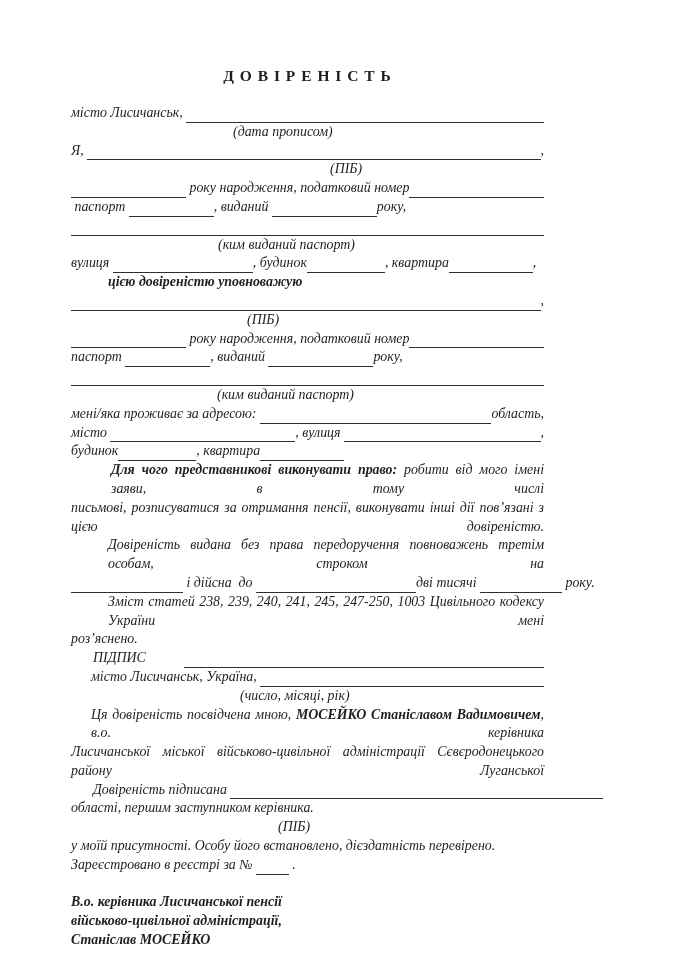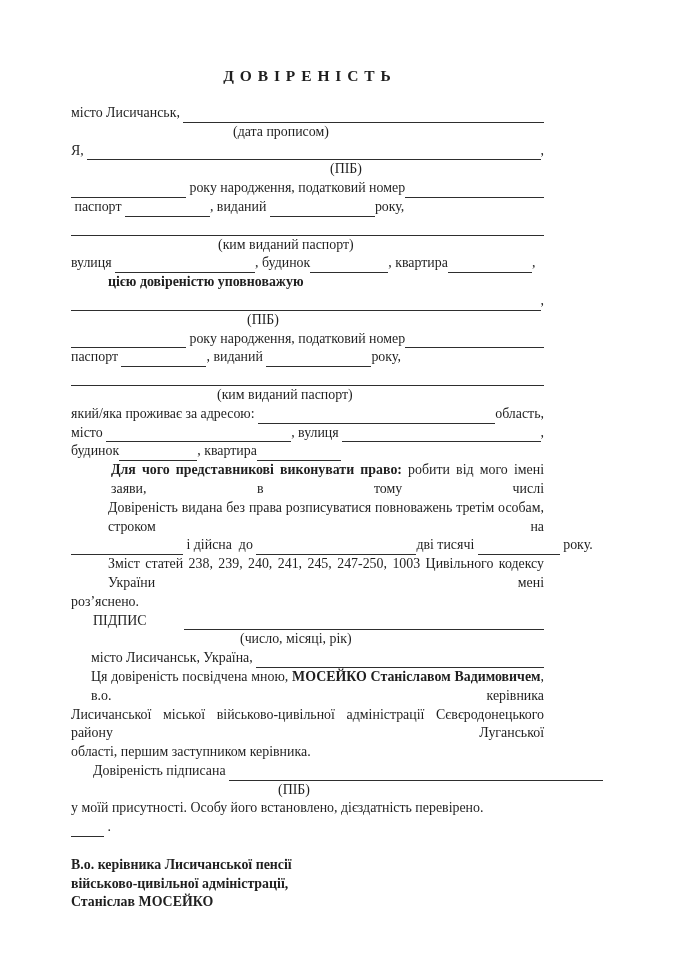--- a/index.html
+++ b/index.html
@@ -21,21 +21,21 @@
     font-weight:bold;
     letter-spacing:1px;
     line-height:19px;
   }
   .line{
     display:flex;
     align-items:flex-end;
     min-height:18.8px;
     line-height:18.8px;
   }
-  .seg{white-space:pre;}
+  .seg{white-space:pre;font-style:italic;}
   .seg.b{font-weight:bold;}
   .blank{
     display:inline-block;
     border-bottom:1.4px solid #2e2e2e;
     height:14px;
     flex:0 0 auto;
   }
   .blank.flex{flex:1 1 auto;}
   .line.just{
     display:block;
@@ -115,78 +115,80 @@
         <span class="blank" style="width: 105px;"></span>
         <span class="seg">року,</span>
       </div>
       <div class="line">
         <span class="blank flex"></span>
       </div>
       <div class="line" style="padding-left: 146px;">
         <span class="seg">(ким виданий паспорт)</span>
       </div>
       <div class="line">
-        <span class="seg">який/яка проживає за адресою: </span>
+        <span class="seg">мені/яка проживає за адресою: </span>
         <span class="blank flex"></span>
         <span class="seg">область,</span>
       </div>
       <div class="line">
         <span class="seg">місто </span>
         <span class="blank" style="width: 185px;"></span>
         <span class="seg">, вулиця </span>
         <span class="blank flex"></span>
         <span class="seg">,</span>
       </div>
       <div class="line">
         <span class="seg">будинок</span>
         <span class="blank" style="width: 78px;"></span>
         <span class="seg">, квартира</span>
         <span class="blank" style="width: 84px;"></span>
       </div>
       <div class="line just" style="padding-left: 40px;"><span class="seg b">Для чого представникові виконувати право:</span><span class="seg"> робити від мого імені заяви, в тому числі</span></div>
-      <div class="line just" style="padding-left: 37px;"><span class="seg">Довіреність видана без права розписуватися повноважень третім особам, строком на</span></div>
+      <div class="line just"><span class="seg">письмові, розписуватися за отримання пенсії, виконувати інші дії пов’язані з цією довіреністю.</span></div>
+      <div class="line just" style="padding-left: 37px;"><span class="seg">Довіреність видана без права передоручення повноважень третім особам, строком на</span></div>
       <div class="line">
         <span class="blank" style="width: 112px;"></span>
         <span class="seg"> і дійсна  до </span>
         <span class="blank" style="width: 160px;"></span>
         <span class="seg">дві тисячі </span>
         <span class="blank" style="width: 82px;"></span>
         <span class="seg"> року.</span>
       </div>
       <div class="line just" style="padding-left: 37px;"><span class="seg">Зміст статей 238, 239, 240, 241, 245, 247-250, 1003 Цивільного кодексу України мені</span></div>
       <div class="line">
         <span class="seg">роз’яснено.</span>
       </div>
       <div class="line" style="padding-left: 22px; gap: 38px;">
         <span class="seg">ПІДПИС</span>
         <span class="blank flex"></span>
       </div>
+      <div class="line" style="padding-left: 20px;">
+        <span class="seg">місто Лисичанськ, Україна, </span>
+        <span class="blank flex"></span>
+      </div>
       <div class="line" style="padding-left: 169px;">
         <span class="seg">(число, місяці, рік)</span>
       </div>
-      <div class="line" style="padding-left: 20px;">
-        <span class="seg">місто Лисичанськ, Україна, </span>
-        <span class="blank flex"></span>
-      </div>
       <div class="line just" style="padding-left: 20px;"><span class="seg">Ця довіреність посвідчена мною, </span><span class="seg b">МОСЕЙКО Станіславом Вадимовичем</span><span class="seg">, в.о. керівника</span></div>
       <div class="line just"><span class="seg">Лисичанської міської військово-цивільної адміністрації Сєвєродонецького району Луганської</span></div>
-      <div class="line">
-        <span class="seg">області, першим заступником керівника.</span>
-      </div>
       <div class="line" style="padding-left: 22px;">
         <span class="seg">Довіреність підписана </span>
         <span class="blank" style="width: 385px;"></span>
       </div>
+      <div class="line">
+        <span class="seg">області, першим заступником керівника.</span>
+      </div>
       <div class="line" style="padding-left: 207px;">
         <span class="seg">(ПІБ)</span>
       </div>
       <div class="line">
         <span class="seg">у моїй присутності. Особу його встановлено, дієздатність перевірено.</span>
       </div>
       <div class="line">
+        <span class="seg">Зареєстровано в реєстрі за № </span>
         <span class="blank" style="width: 33px;"></span>
         <span class="seg"> .</span>
       </div>
       <div class="line"></div>
       <div class="line">
         <span class="seg b">В.о. керівника Лисичанської пенсії</span>
       </div>
       <div class="line">
         <span class="seg b">військово-цивільної адміністрації,</span>
       </div>

